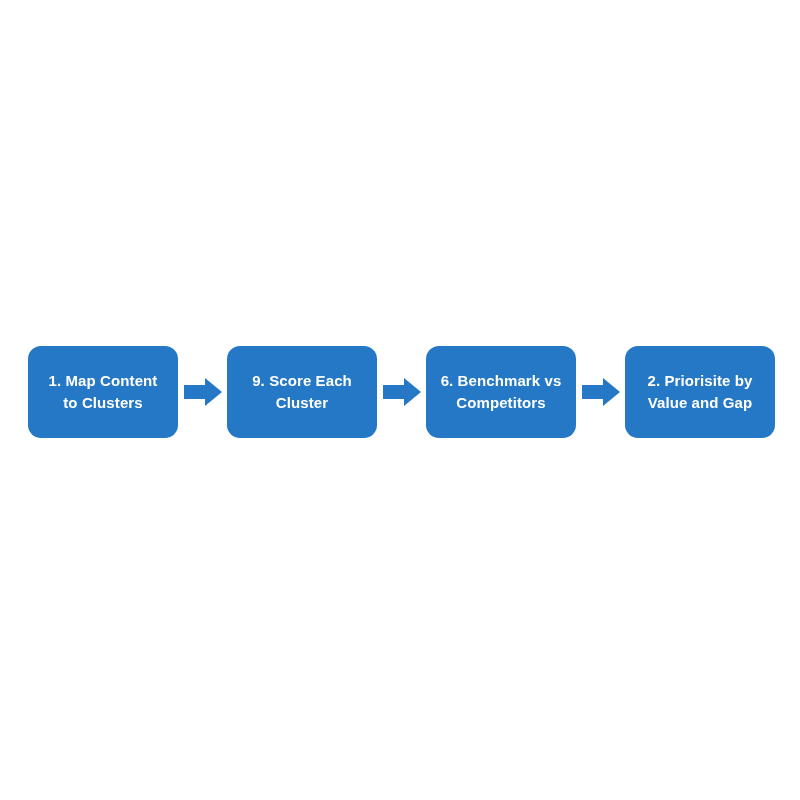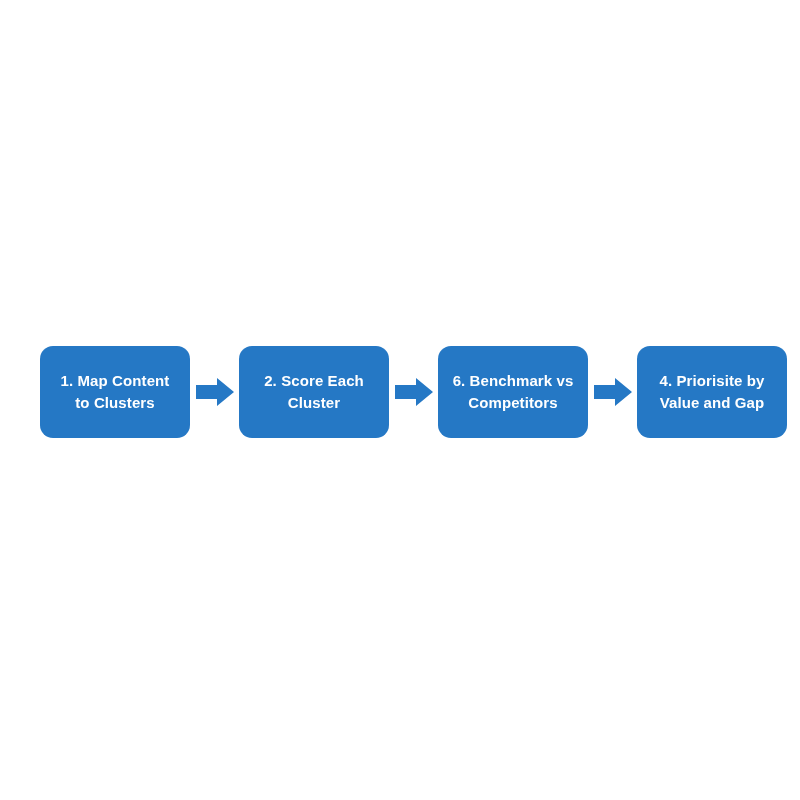--- a/index.html
+++ b/index.html
@@ -13,21 +13,20 @@
     background: #ffffff;
     font-family: "Liberation Sans", sans-serif;
     overflow: hidden;
   }
 
   #diagram-canvas {
     position: relative;
     width: 635px;
     height: 800px;
     background: #ffffff;
-    margin-left: 12px;
   }
 
   
   .flow-row {
     position: absolute;
     left: 28px;
     top: 346px;
     width: 747px;
     height: 92px;
     display: flex;
@@ -77,36 +76,36 @@
     <div class="flow-step">
       <span class="flow-step-label">1. Map Content
 to Clusters</span>
     </div>
 
     <svg class="flow-arrow" viewBox="0 0 38 28">
       <polygon points="0,7 21,7 21,0 38,14 21,28 21,21 0,21" fill="#2578c5"></polygon>
     </svg>
 
     <div class="flow-step">
-      <span class="flow-step-label">2. Score Each
+      <span class="flow-step-label">9. Score Each
 Cluster</span>
     </div>
 
     <svg class="flow-arrow" viewBox="0 0 38 28">
       <polygon points="0,7 21,7 21,0 38,14 21,28 21,21 0,21" fill="#2578c5"></polygon>
     </svg>
 
     <div class="flow-step">
       <span class="flow-step-label">6. Benchmark vs
 Competitors</span>
     </div>
 
     <svg class="flow-arrow" viewBox="0 0 38 28">
       <polygon points="0,7 21,7 21,0 38,14 21,28 21,21 0,21" fill="#2578c5"></polygon>
     </svg>
 
     <div class="flow-step">
-      <span class="flow-step-label">4. Priorisite by
+      <span class="flow-step-label">2. Priorisite by
 Value and Gap</span>
     </div>
 
   </div>
 </div>
 
 </body></html>

